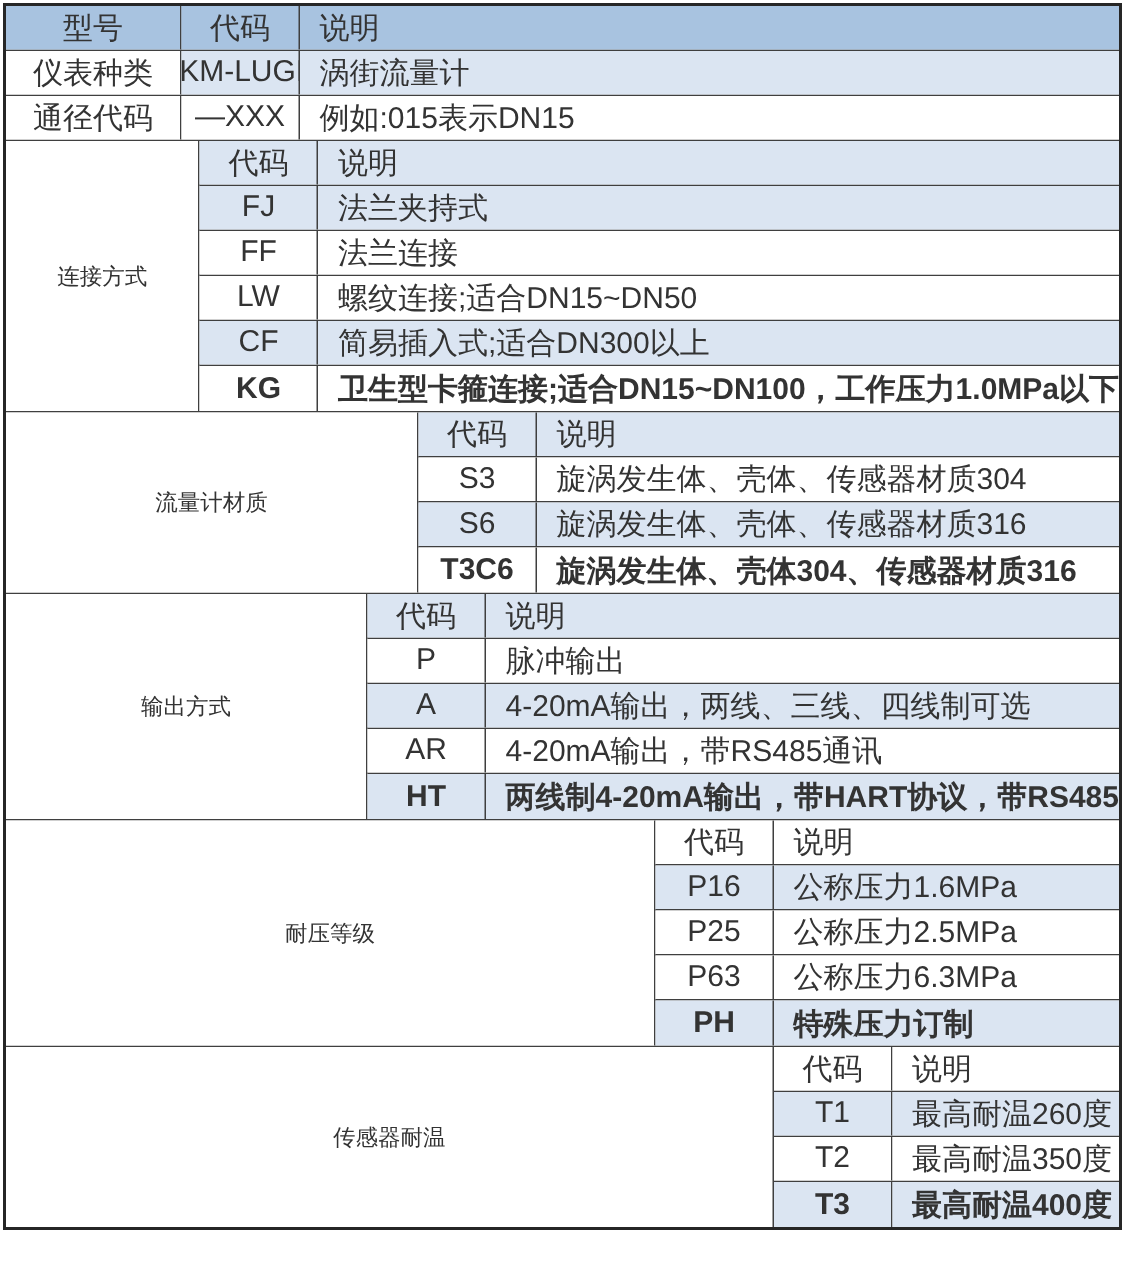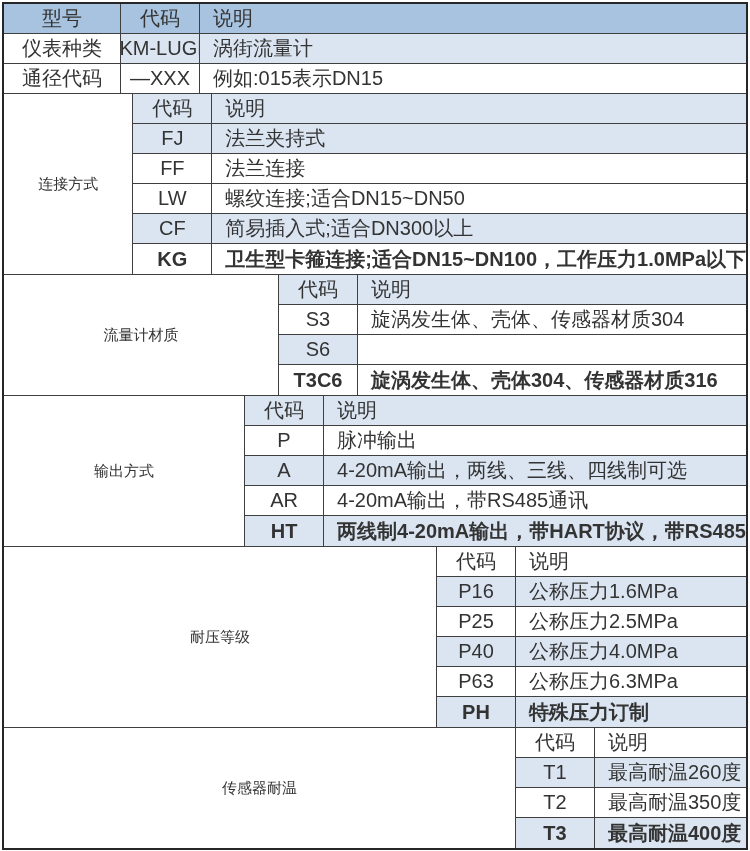--- a/index.html
+++ b/index.html
@@ -111,20 +111,21 @@
         <div class="nrow">
           <div class="cell code-col shade-blue">代码</div>
           <div class="cell desc-col shade-blue">说明</div>
         </div>
         <div class="nrow">
           <div class="cell code-col shade-white">S3</div>
           <div class="cell desc-col shade-white">旋涡发生体、壳体、传感器材质304</div>
         </div>
         <div class="nrow">
           <div class="cell code-col shade-blue">S6</div>
+          <div class="cell desc-col shade-blue">旋涡发生体、壳体、传感器材质316</div>
         </div>
         <div class="nrow">
           <div class="cell code-col shade-white">T3C6</div>
           <div class="cell desc-col shade-white">旋涡发生体、壳体304、传感器材质316</div>
         </div>
       </div>
     </div>
     <div class="section">
       <div class="section-label sw-3">输出方式</div>
       <div class="section-rows">
@@ -157,24 +158,20 @@
           <div class="cell code-col shade-white">代码</div>
           <div class="cell desc-col shade-white">说明</div>
         </div>
         <div class="nrow">
           <div class="cell code-col shade-blue">P16</div>
           <div class="cell desc-col shade-blue">公称压力1.6MPa</div>
         </div>
         <div class="nrow">
           <div class="cell code-col shade-white">P25</div>
           <div class="cell desc-col shade-white">公称压力2.5MPa</div>
-        </div>
-        <div class="nrow">
-          <div class="cell code-col shade-blue">P40</div>
-          <div class="cell desc-col shade-blue">公称压力4.0MPa</div>
         </div>
         <div class="nrow">
           <div class="cell code-col shade-white">P63</div>
           <div class="cell desc-col shade-white">公称压力6.3MPa</div>
         </div>
         <div class="nrow">
           <div class="cell code-col shade-blue">PH</div>
           <div class="cell desc-col shade-blue">特殊压力订制</div>
         </div>
       </div>

